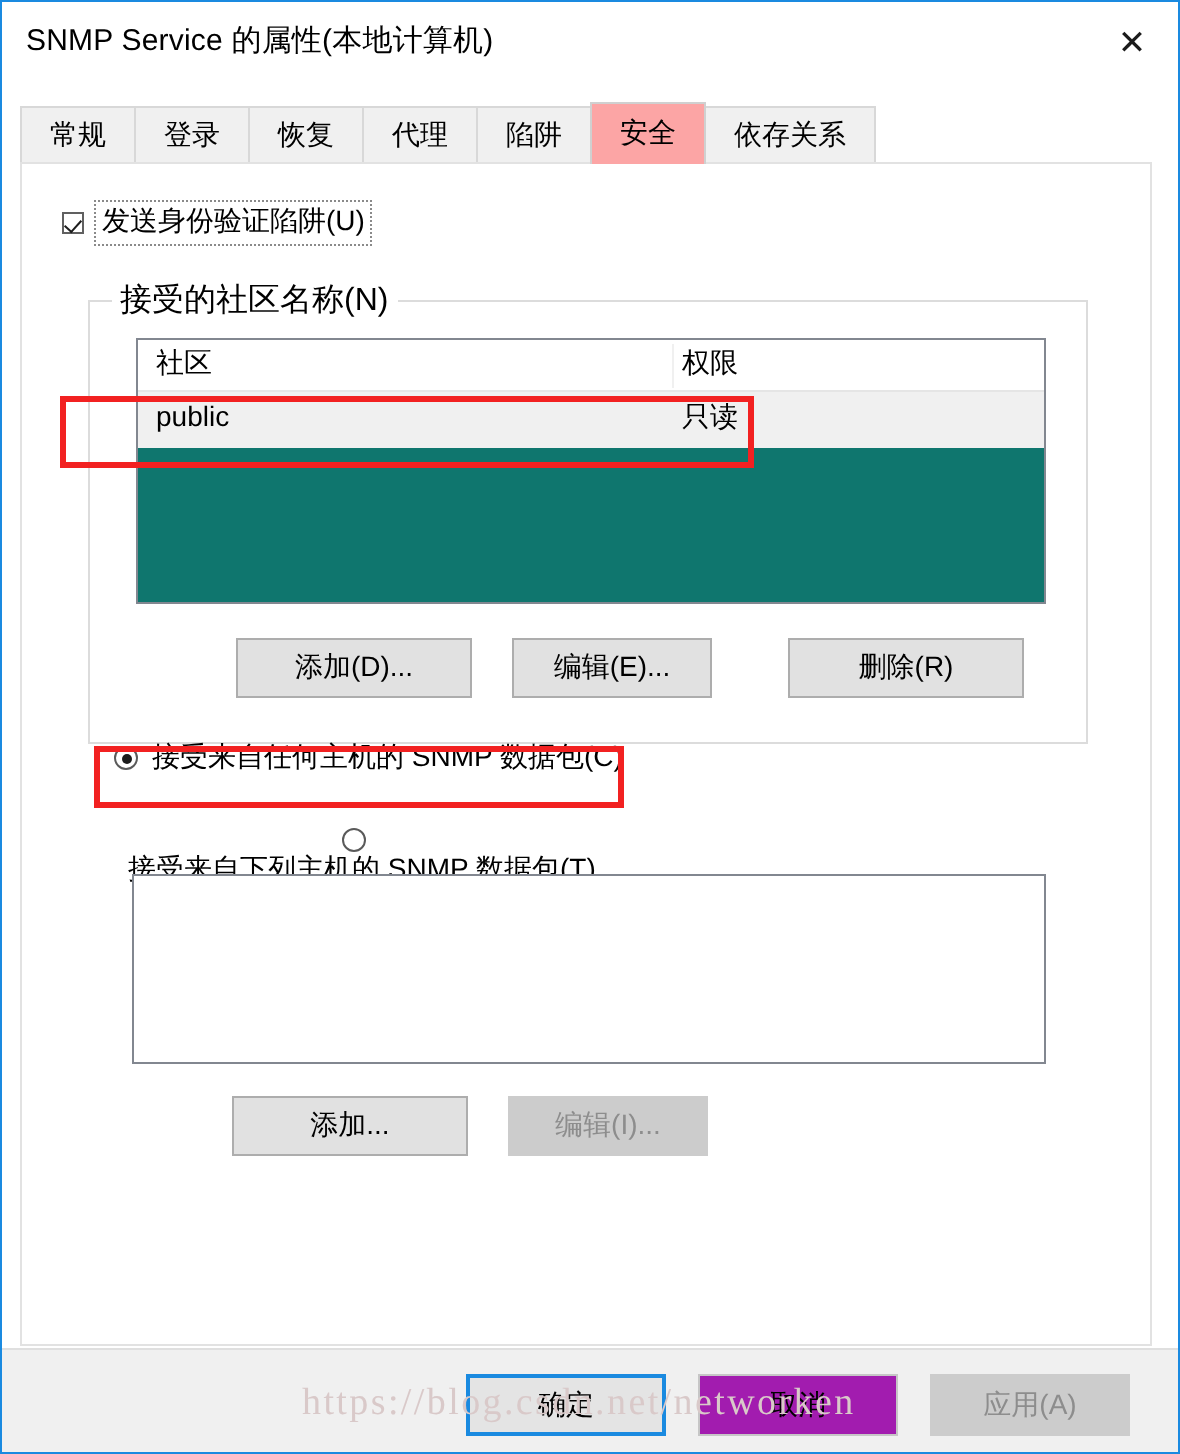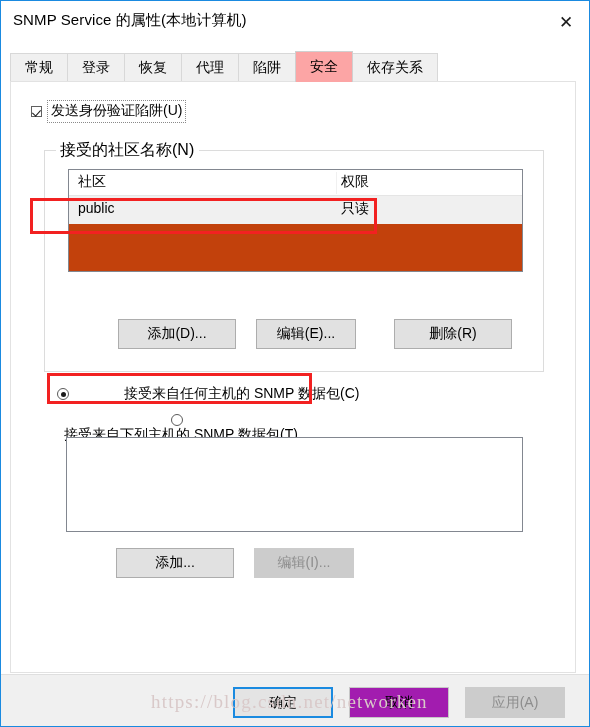--- a/index.html
+++ b/index.html
@@ -169,23 +169,23 @@
     color: #000000;
     white-space: nowrap;
   }
 
   
   .listview {
     position: absolute;
     left: 23px;
     top: 18px;
     width: 455px;
-    height: 103px;
+    height: 133px;
     border: 1px solid #828790;
-    background: #c2410c;
+    background: #0f766e;
     box-sizing: border-box;
     overflow: hidden;
   }
   .lv-header {
     position: relative;
     height: 25px;
     background: #ffffff;
     border-bottom: 1px solid #e5e5e5;
   }
   .lv-th {
@@ -252,21 +252,21 @@
   .btn.b1 { left: 188px; width: 100px; }
   .btn.b2 { left: 326px; width: 118px; }
 
   
   .radio-row {
     position: absolute;
     display: flex;
     align-items: center;
     left: 46px;
   }
-  .radio-row.r0 { top: 303px; gap: 48px; }
+  .radio-row.r0 { top: 288px; }
   .radio-row.r1 { top: 332px; flex-direction: column; }
   .radio {
     width: 12px;
     height: 12px;
     border-radius: 50%;
     border: 1px solid #5a5a5a;
     background: #ffffff;
     box-sizing: border-box;
     position: relative;
     flex: 0 0 auto;

